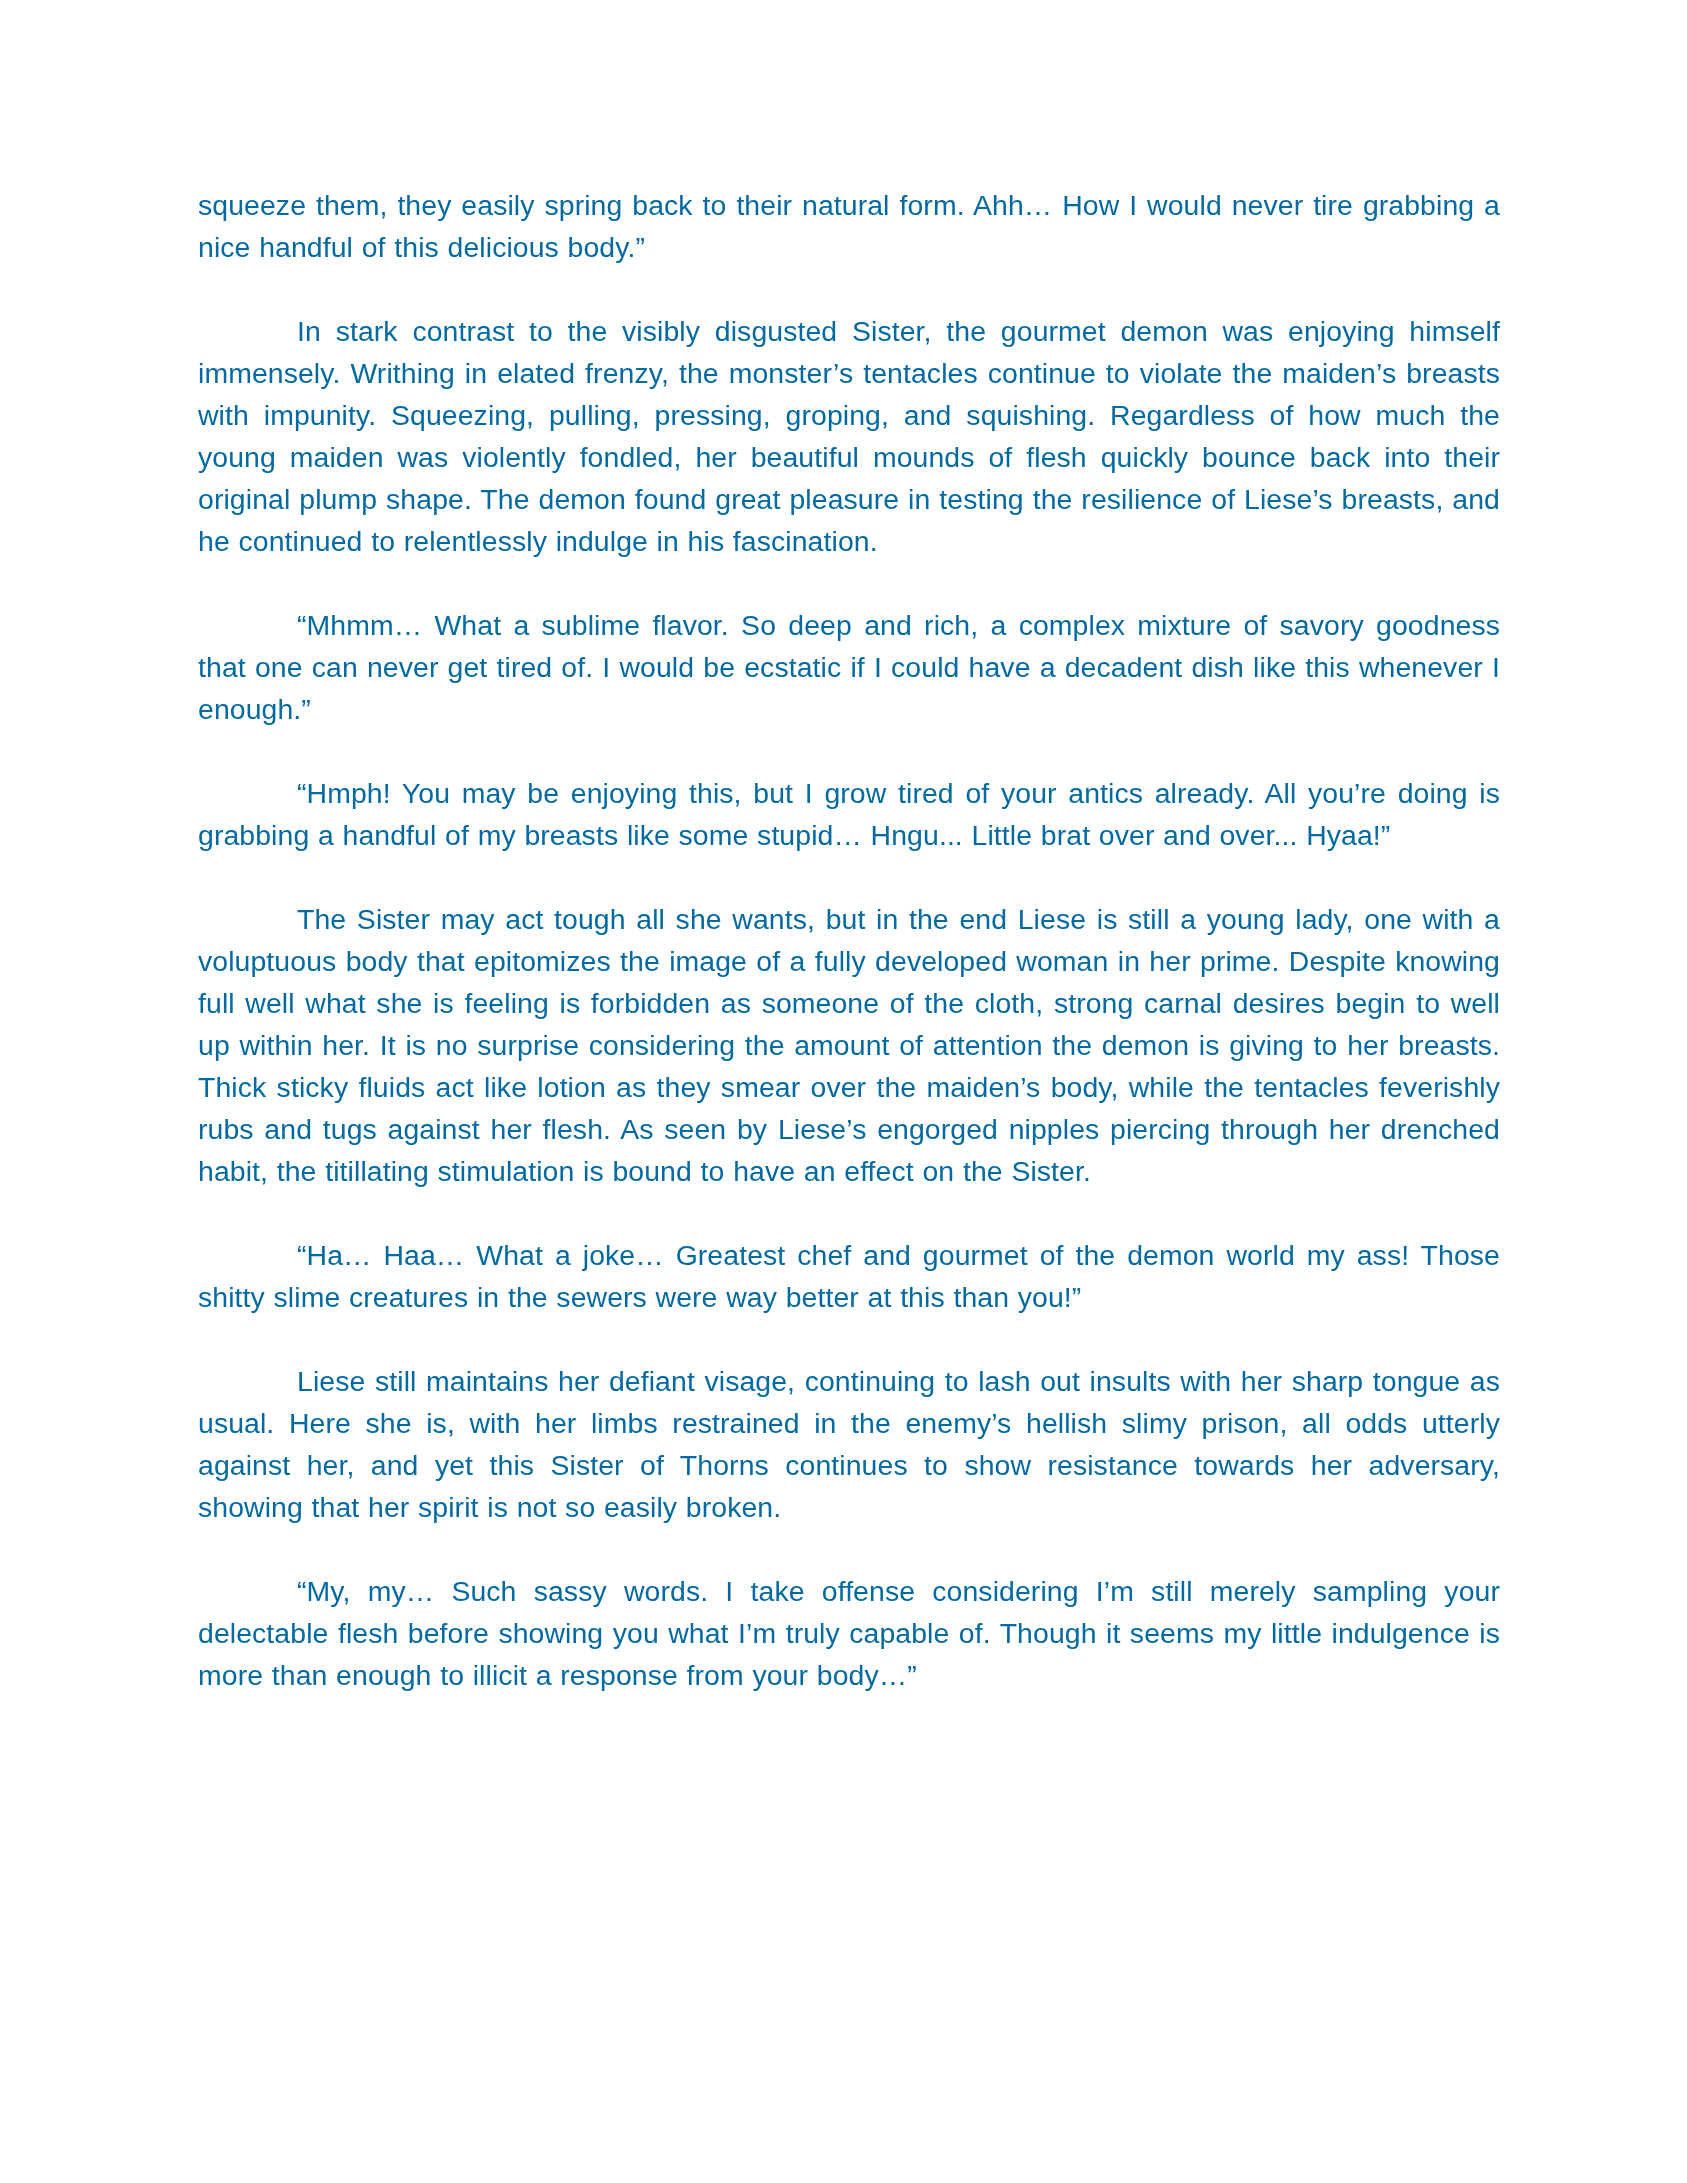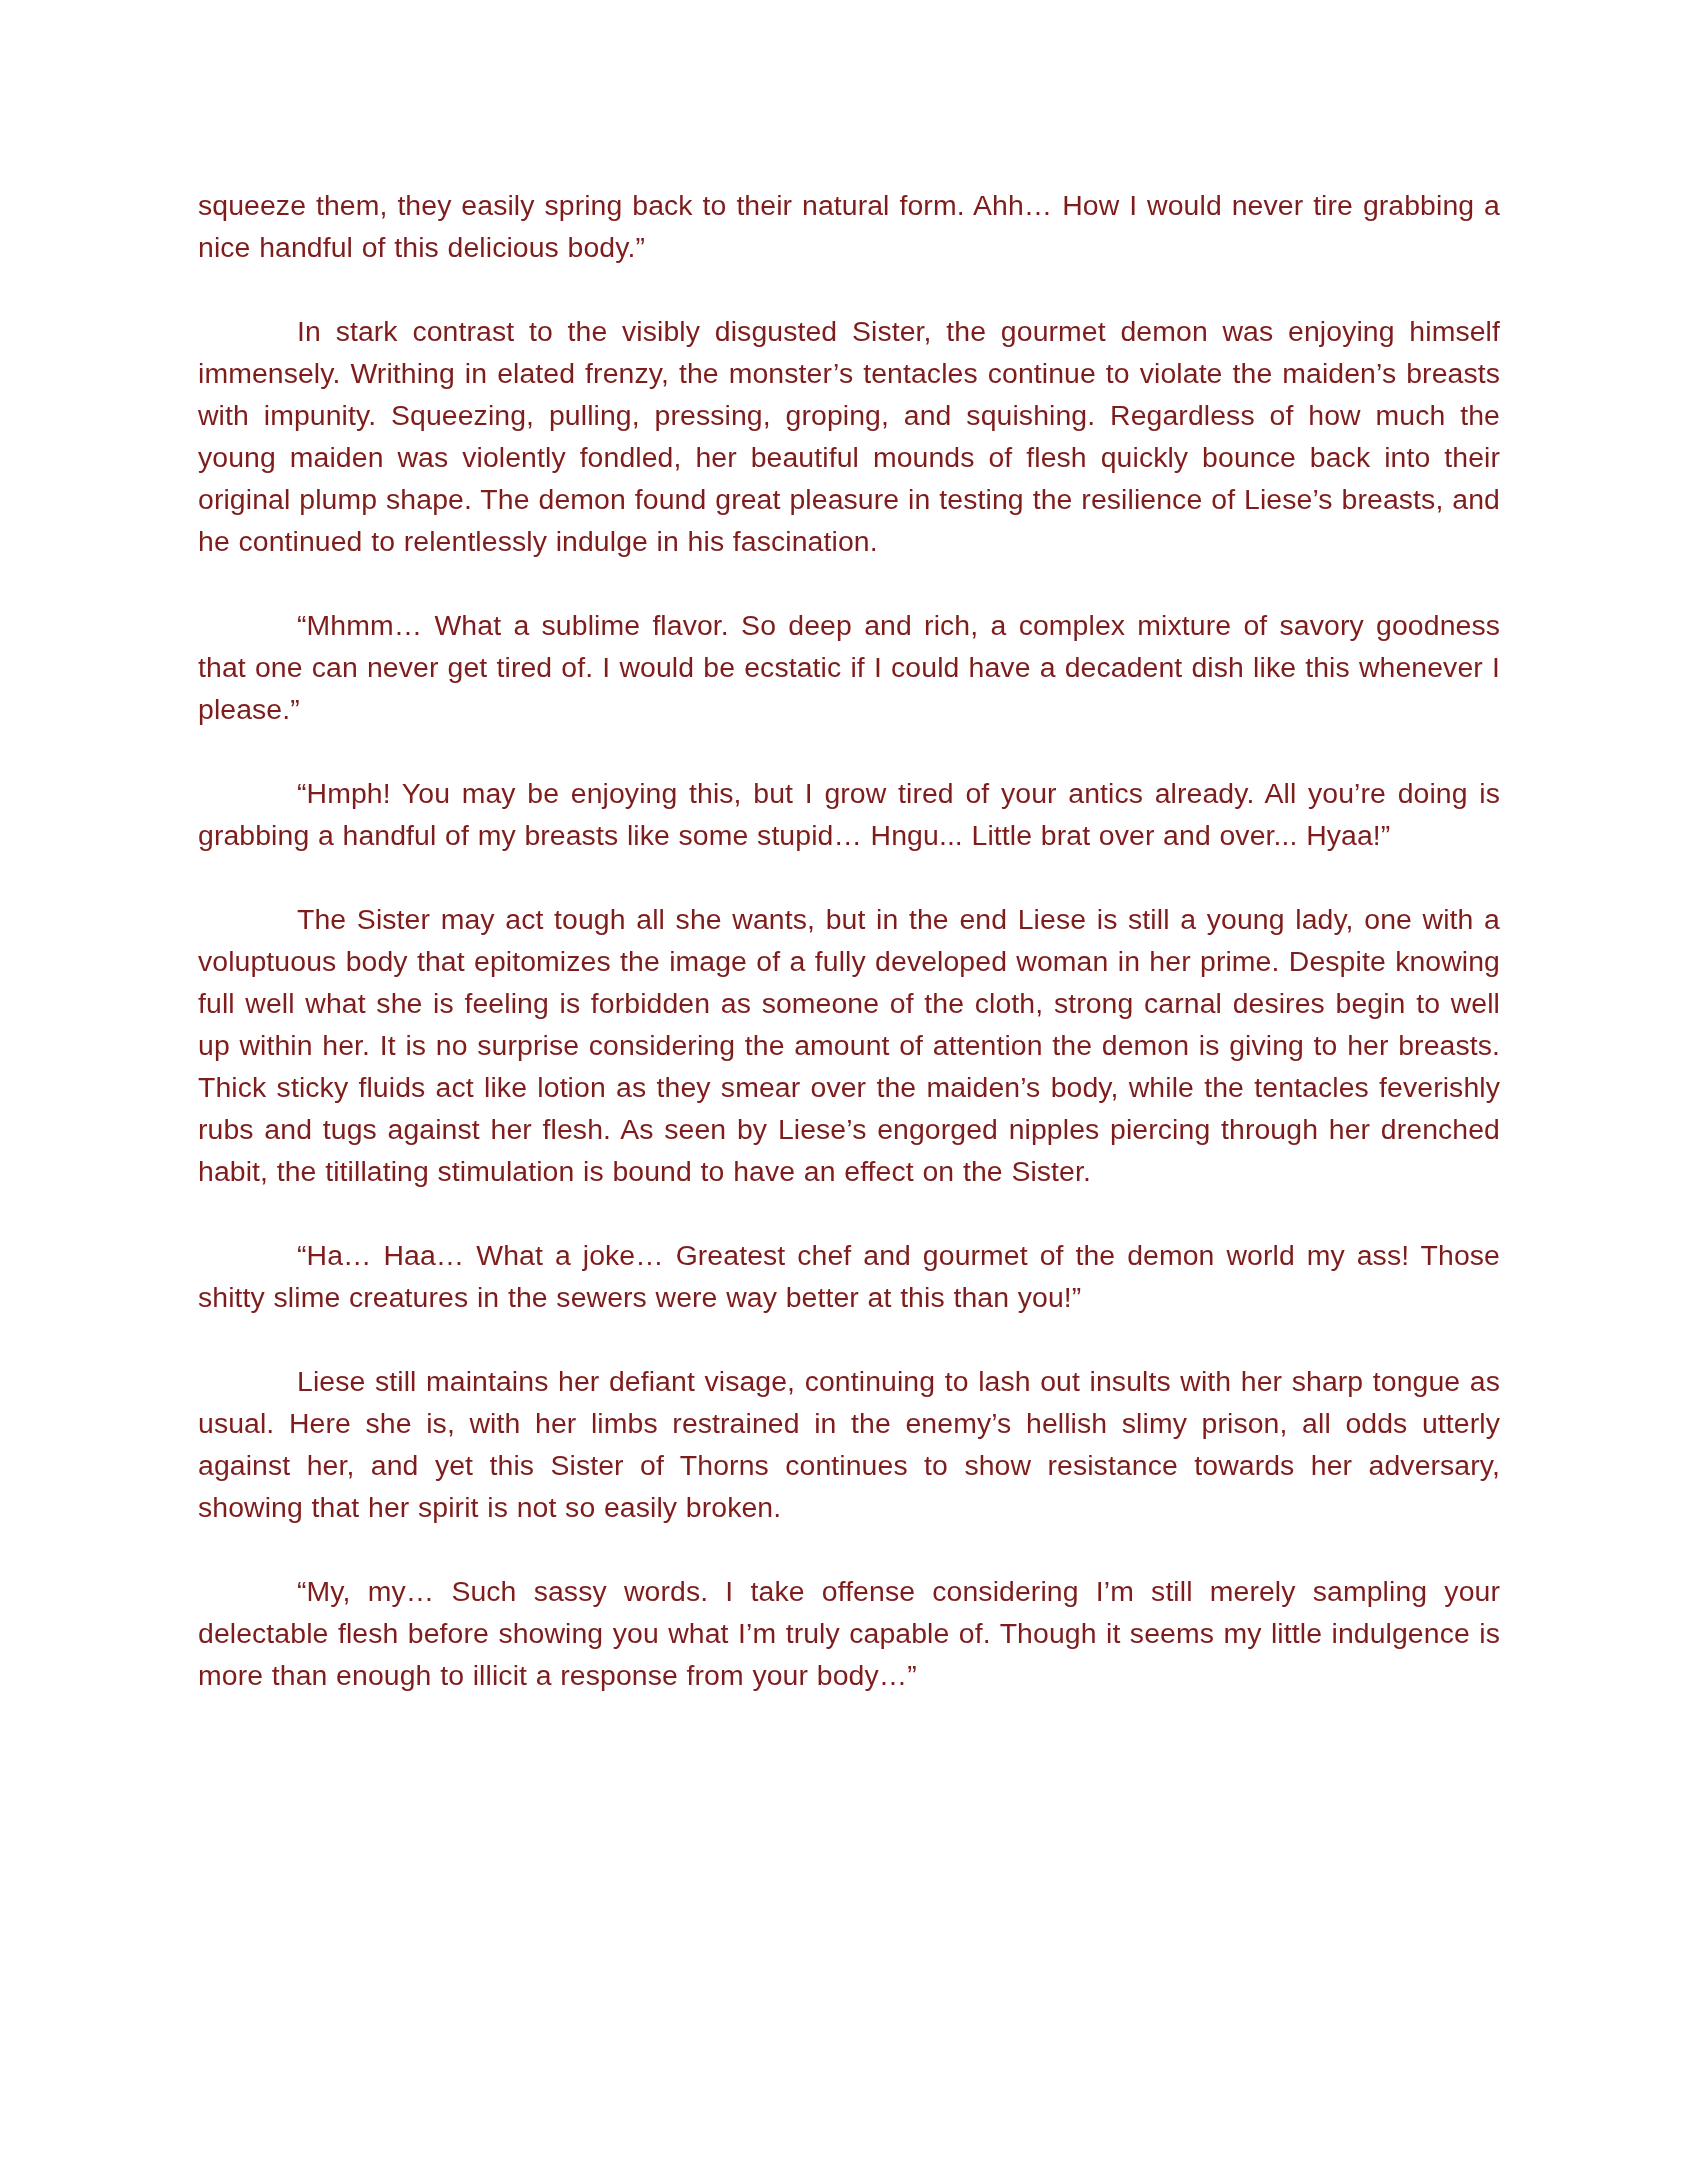--- a/index.html
+++ b/index.html
@@ -18,32 +18,32 @@
     font-family: "Liberation Sans", "DejaVu Sans", sans-serif;
     color: #000000;
   }
   p.para {
     margin: 0 0 42px 0;
     font-size: 28.4px;
     line-height: 42px;
     text-align: justify;
     letter-spacing: 0.1px;
     word-spacing: 0.7px;
-    color: #7f1d1d;
+    color: #0369a1;
   }
   p.para.indent {
     text-indent: 99px;
   }
 </style>
 </head>
 <body>
 
 <div class="page">
   <p class="para">squeeze them, they easily spring back to their natural form. Ahh… How I would never tire grabbing a nice handful of this delicious body.”</p>
   <p class="para indent">In stark contrast to the visibly disgusted Sister, the gourmet demon was enjoying himself immensely. Writhing in elated frenzy, the monster’s tentacles continue to violate the maiden’s breasts with impunity. Squeezing, pulling, pressing, groping, and squishing. Regardless of how much the young maiden was violently fondled, her beautiful mounds of flesh quickly bounce back into their original plump shape. The demon found great pleasure in testing the resilience of Liese’s breasts, and he continued to relentlessly indulge in his fascination.</p>
-  <p class="para indent">“Mhmm… What a sublime flavor. So deep and rich, a complex mixture of savory goodness that one can never get tired of. I would be ecstatic if I could  have a decadent dish like this whenever I please.”</p>
+  <p class="para indent">“Mhmm… What a sublime flavor. So deep and rich, a complex mixture of savory goodness that one can never get tired of. I would be ecstatic if I could  have a decadent dish like this whenever I enough.”</p>
   <p class="para indent">“Hmph! You may be enjoying this, but I grow tired of your antics already. All you’re doing is grabbing a handful of my breasts like some stupid… Hngu... Little brat over and over... Hyaa!”</p>
   <p class="para indent">The Sister may act tough all she wants, but in the end Liese is still a young lady, one with a voluptuous body that epitomizes the image of a fully developed woman in her prime. Despite knowing full well what she is feeling is forbidden as someone of the cloth, strong carnal desires begin to well up within her. It is no surprise considering the amount of attention the demon is giving to her breasts. Thick sticky fluids act like lotion as they smear over the maiden’s body, while the tentacles feverishly rubs and tugs against her flesh. As seen by Liese’s engorged nipples piercing through her drenched habit, the titillating stimulation is bound to have an effect on the Sister.</p>
   <p class="para indent">“Ha… Haa… What a joke… Greatest chef and gourmet of the demon world my ass! Those shitty slime creatures in the sewers were way better at this than you!”</p>
   <p class="para indent">Liese still maintains her defiant visage, continuing to lash out insults with her sharp tongue as usual. Here she is, with her limbs restrained in the enemy’s hellish slimy prison, all odds utterly against her, and yet this Sister of Thorns continues to show resistance towards her adversary, showing that her spirit is not so easily broken.</p>
   <p class="para indent">“My, my… Such sassy words. I take offense considering I’m still merely sampling your delectable flesh before showing you what I’m truly capable of. Though it seems my little indulgence is more than enough to illicit a response from your body…”</p>
 </div>
 
 
 </body></html>

